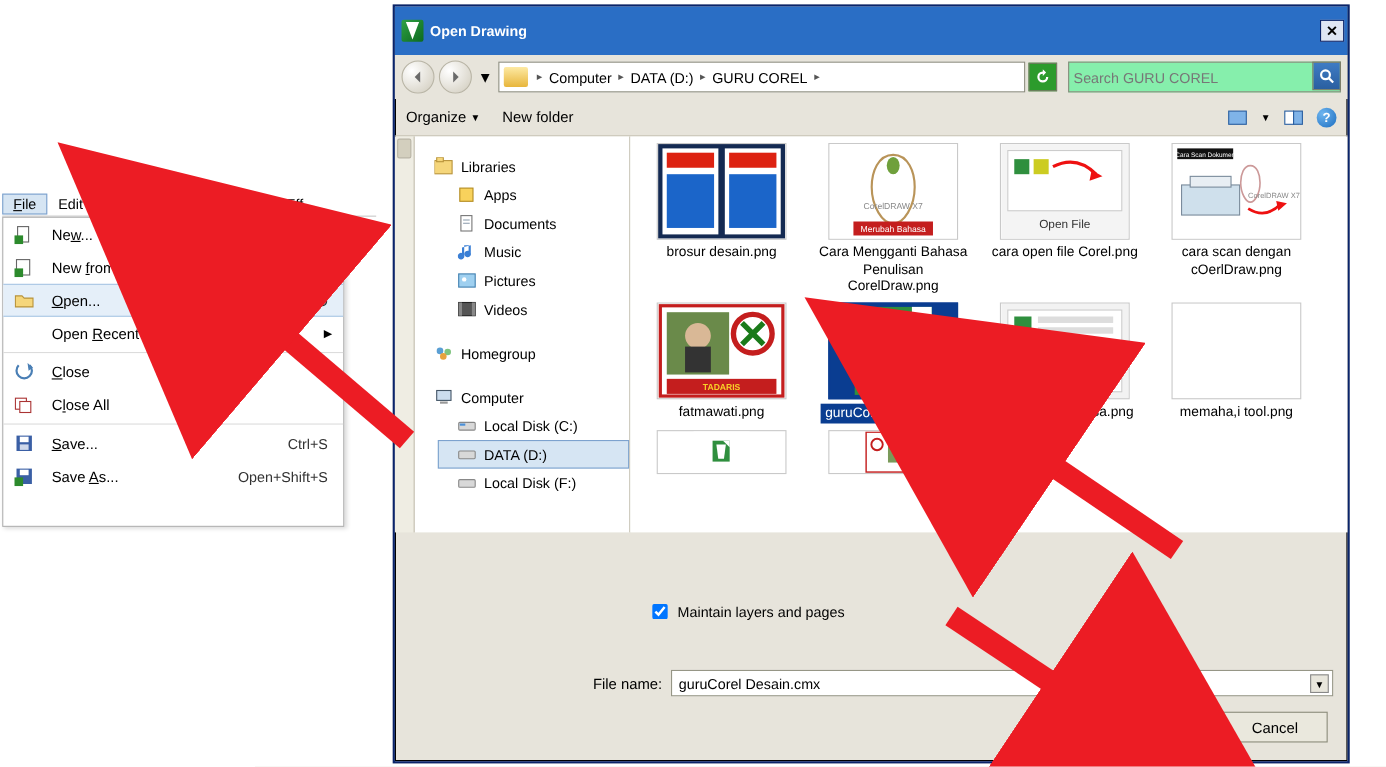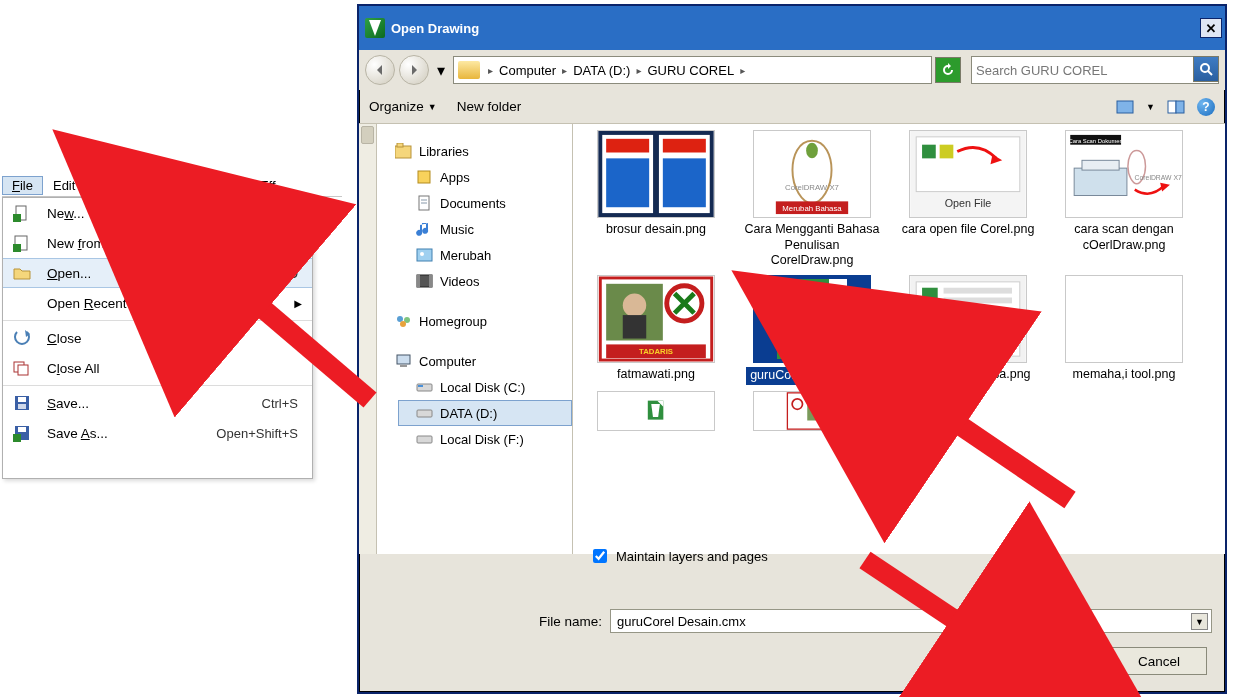--- a/index.html
+++ b/index.html
@@ -33,31 +33,31 @@
   .navbar { height: 40px; display: flex; align-items: center; padding: 4px 6px; gap: 4px; background: #e7e4db; }
   .navbtn { width: 30px; height: 30px; border: 1px solid #b8b4a5; border-radius: 50%; background: radial-gradient(circle at 30% 30%, #fff, #cfcabb); display: flex; align-items: center; justify-content: center; }
   .navbtn svg { width: 14px; height: 14px; fill: #6a6a6a; }
   .navdrop { width: 16px; height: 30px; display: flex; align-items: center; justify-content: center; }
   .breadcrumb { flex: 1; height: 28px; background: #fff; border: 1px solid #8b8b7c; display: flex; align-items: center; padding-left: 4px; font-size: 13px; }
   .breadcrumb .foldericon { width: 22px; height: 18px; background: linear-gradient(#fde9a3,#e8b63c); border-radius: 2px; margin-right: 6px; }
   .breadcrumb .crumb { padding: 0 4px; }
   .breadcrumb .sep { padding: 0 2px; color: #555; font-size: 10px; }
   .refresh { width: 26px; height: 26px; background: #2c9b2c; border: 1px solid #7a7a68; display:flex;align-items:center;justify-content:center; margin-left:-1px;}
   .refresh svg { width:14px;height:14px; fill:#fff;}
-  .searchbox { width: 248px; height: 28px; background: #ffffff; border: 1px solid #8b8b7c; margin-left: 6px; display: flex; align-items: center; padding: 0 4px; font-size: 13px; color: #777; position:relative;}
+  .searchbox { width: 248px; height: 28px; background: #86efac; border: 1px solid #8b8b7c; margin-left: 6px; display: flex; align-items: center; padding: 0 4px; font-size: 13px; color: #777; position:relative;}
   .searchbox .mag { width: 26px;height:26px;background:linear-gradient(#3f7cc4,#2a5fa0); position:absolute; right:-1px; top:-1px; border:1px solid #7a7a68; display:flex;align-items:center;justify-content:center;}
   .searchbox .mag svg{width:14px;height:14px;fill:#fff;}
 
   .toolbar2 { height: 34px; display: flex; align-items: center; padding: 0 10px; font-size: 13.5px; gap: 20px; border-bottom: 1px solid #c5c1b2;}
   .toolbar2 .lbl { display:flex;align-items:center;gap:4px;}
   .toolbar2 .right { margin-left:auto; display:flex;align-items:center;gap:10px;}
   .toolbar2 .iconbtn { width:22px;height:20px; border:1px solid transparent; display:flex;align-items:center;justify-content:center;}
   .toolbar2 .help { width:18px;height:18px;border-radius:50%;background:radial-gradient(circle at 30% 30%,#6fb5ef,#1a6dc0);color:#fff;font-weight:bold;font-size:12px;display:flex;align-items:center;justify-content:center;}
 
-  .body2 { display: flex; height: 430px; }
+  .body2 { display: flex; height: 360px; }
   .body2 .scrollbar { width: 18px; background: #efede3; border-right: 1px solid #c5c1b2; position: relative; }
   .body2 .scrollbar .thumb { position: absolute; top: 2px; left: 2px; right: 2px; height: 18px; background: #d3cfbe; border: 1px solid #b8b4a5; border-radius: 2px; }
 
   .tree { width: 196px; background: #fff; border-right: 1px solid #c5c1b2; padding-top: 14px; font-size: 13px; overflow:hidden;}
   .tree .trow { display: flex; align-items: center; height: 26px; padding-left: 18px; gap: 6px; }
   .tree .trow.sel { background: #d6e5f3; border:1px solid #7da2ce; padding-left:17px; }
   .tree .trow .ticon { width: 18px; height: 16px; }
   .tree .sub { padding-left: 21px; }
 
   .files { flex: 1; background: #fff; padding: 6px 10px; overflow: hidden; position:relative;}
@@ -290,21 +290,21 @@
             <svg class="ticon" viewBox="0 0 18 16">
               <path d="M6 2v9a3 3 0 1 1-2-2V4l8-2v7a3 3 0 1 1-2-2V2z" fill="#3a7fd5"></path>
             </svg>
             <span>Music</span>
           </div>
         <div class="trow">
             <svg class="ticon" viewBox="0 0 18 16">
               <rect x="1" y="2" width="15" height="12" fill="#9fd0f0" stroke="#4080b0"></rect>
               <circle cx="6" cy="7" r="2" fill="#fff"></circle>
             </svg>
-            <span>Merubah</span>
+            <span>Pictures</span>
           </div>
         <div class="trow">
             <svg class="ticon" viewBox="0 0 18 16">
               <rect x="1" y="2" width="15" height="12" fill="#555" stroke="#222"></rect>
               <rect x="1" y="2" width="3" height="12" fill="#888"></rect>
               <rect x="13" y="2" width="3" height="12" fill="#888"></rect>
             </svg>
             <span>Videos</span>
           </div>
       </div>

